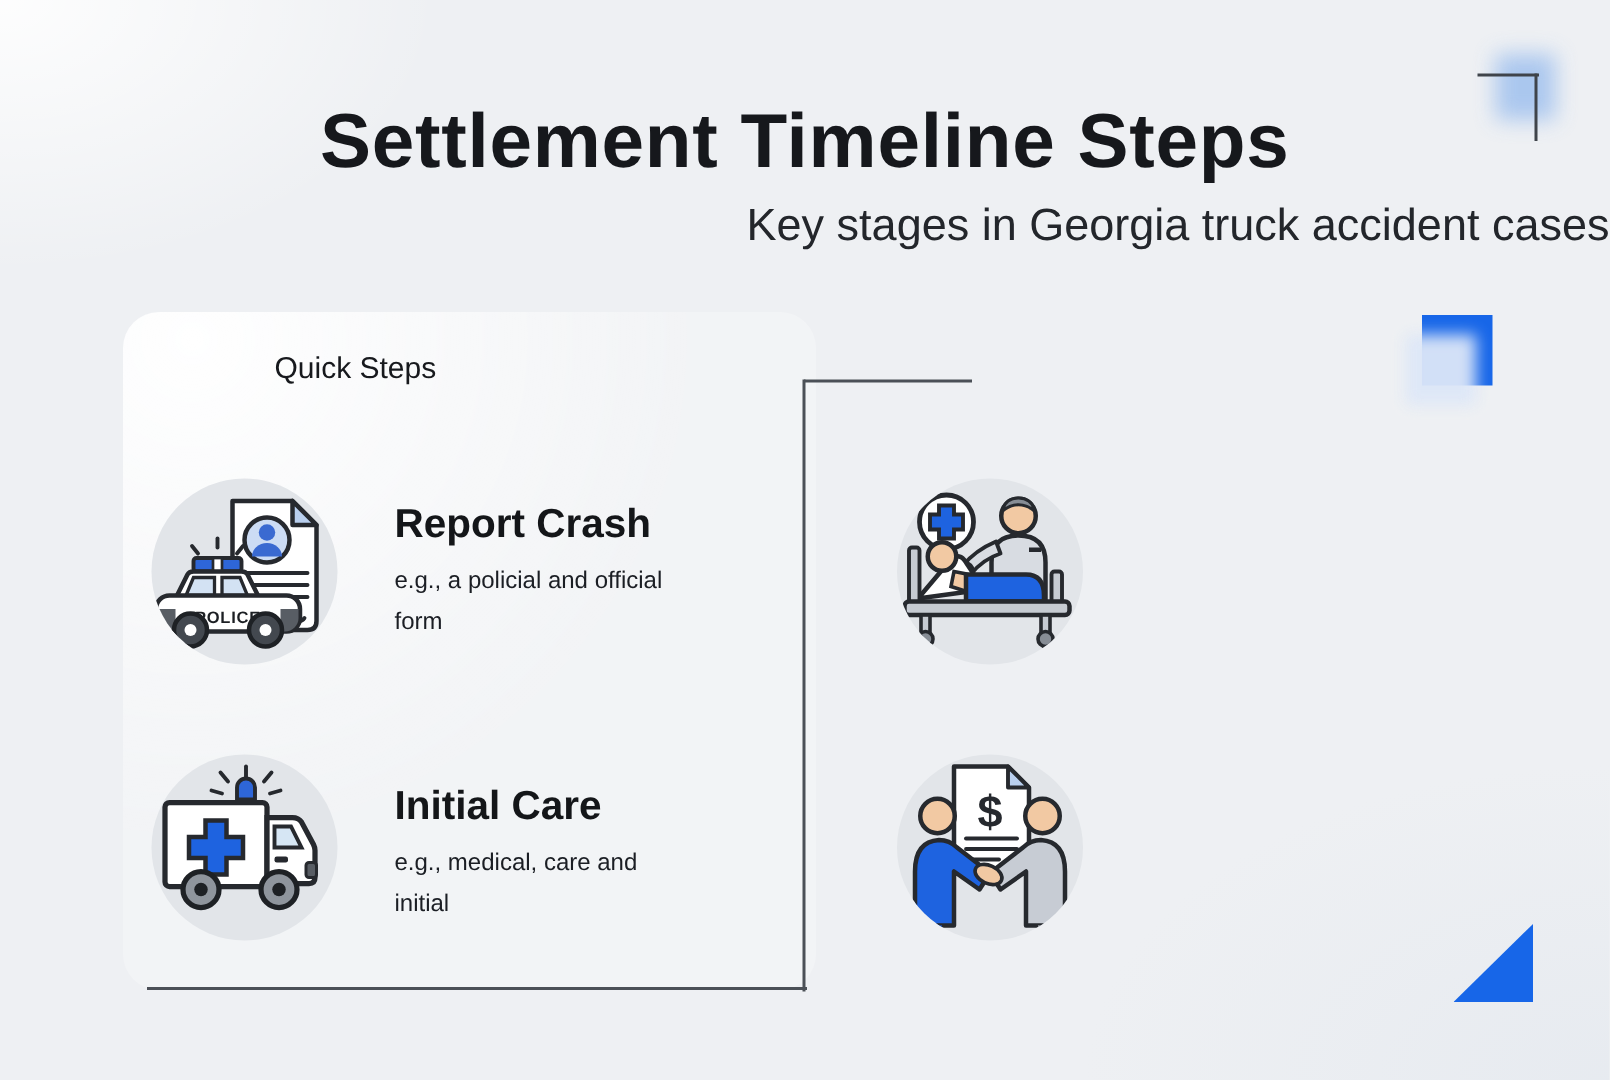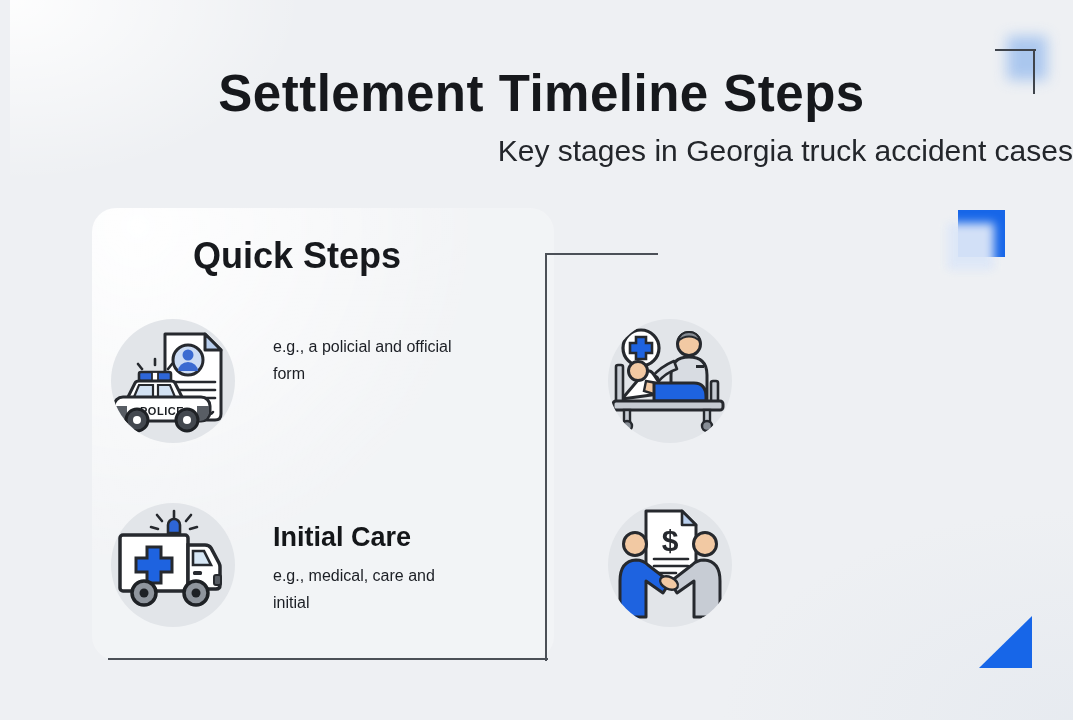--- a/index.html
+++ b/index.html
@@ -9,21 +9,20 @@
     font-family:"Liberation Sans","DejaVu Sans",sans-serif;
     position:relative;overflow:hidden;
     color:#17191d;
   }
   .canvas{
     position:absolute;inset:0;
     background:
       radial-gradient(ellipse 420px 260px at 0% 0%, rgba(255,255,255,.9), rgba(255,255,255,0) 70%),
       radial-gradient(ellipse 500px 300px at 100% 100%, rgba(226,231,238,.6), rgba(255,255,255,0) 70%),
       #eef0f3;
-    margin-left: 10px;
   }
   
   .title{
     position:absolute;left:0;right:0;top:64px;
     text-align:center;font-size:51px;font-weight:700;color:#16181c;letter-spacing:.5px;
   }
   .subtitle{
     position:absolute;left:0;right:0;top:134px;
     text-align:right;font-size:30px;font-weight:400;color:#23262b;
   }
@@ -53,21 +52,21 @@
   .blue-square-blur{
     position:absolute;left:937px;top:223px;width:47px;height:47px;
     background:#dde7f8;filter:blur(5px);opacity:.95;
   }
   .blue-triangle{
     position:absolute;left:969px;top:616px;width:53px;height:52px;
     background:#1766e8;
     clip-path:polygon(100% 0, 100% 100%, 0 100%);
   }
   
-  .col-heading{position:absolute;font-size:36px;font-weight:700;color:#17191d;}
+  .col-heading{position:absolute;font-size:20px;font-weight:400;color:#17191d;}
   .heading-quick{left:183px;top:235px;}
   .heading-longer{left:675px;top:235px;}
   
   .icon-circle{
     position:absolute;width:124px;height:124px;border-radius:50%;
     background:#e2e5e9;overflow:hidden;
   }
   .icon-circle svg{position:absolute;inset:0;width:124px;height:124px;}
   .item-text{position:absolute;}
   .item-title{font-size:27px;font-weight:700;color:#141619;margin:0 0 10px 0;}
@@ -127,20 +126,21 @@
       <path d="M4 87 V93 a9 9 0 0 0 9 9 H16 V87 Z" fill="#585d64"></path>
       <path d="M98 87 V93 a9 9 0 0 1 -9 9 H86 V87 Z" fill="#585d64"></path>
       <text x="51" y="96" text-anchor="middle" font-size="11" font-weight="700" fill="#1c1f23" letter-spacing="0.5">POLICE</text>
       <circle cx="26" cy="101" r="11" fill="#43484f" stroke="#1e2125" stroke-width="3"></circle>
       <circle cx="26" cy="101" r="4" fill="#fff"></circle>
       <circle cx="76" cy="101" r="11" fill="#43484f" stroke="#1e2125" stroke-width="3"></circle>
       <circle cx="76" cy="101" r="4" fill="#fff"></circle>
     </svg>
   </div>
   <div class="item-text pos-l1-text">
+    <p class="item-title">Report Crash</p>
     <p class="item-desc">e.g., a policial and official form</p>
   </div>
 
   <div class="icon-circle pos-l2-icon">
     <svg viewBox="0 0 124 124">
       <g stroke="#26292e" stroke-width="2.6" stroke-linecap="round">
         <line x1="46" y1="12" x2="51" y2="18"></line>
         <line x1="63" y1="8" x2="63" y2="15"></line>
         <line x1="80" y1="12" x2="75" y2="18"></line>
         <line x1="40" y1="24" x2="47" y2="26"></line>

